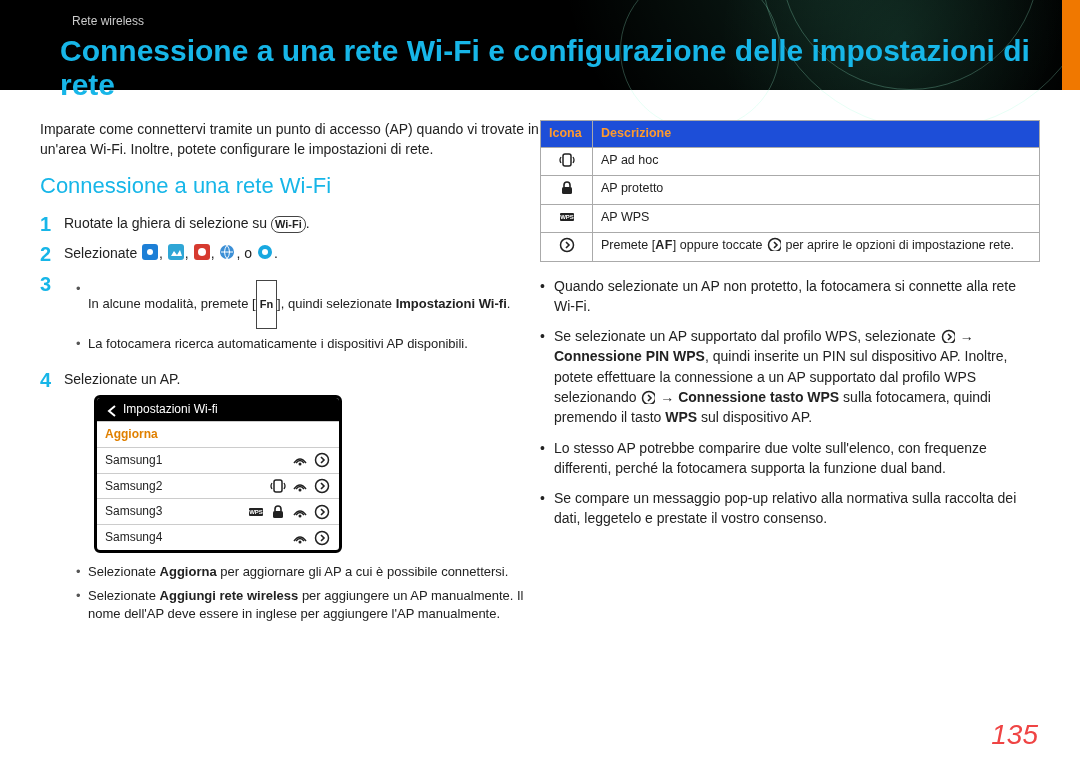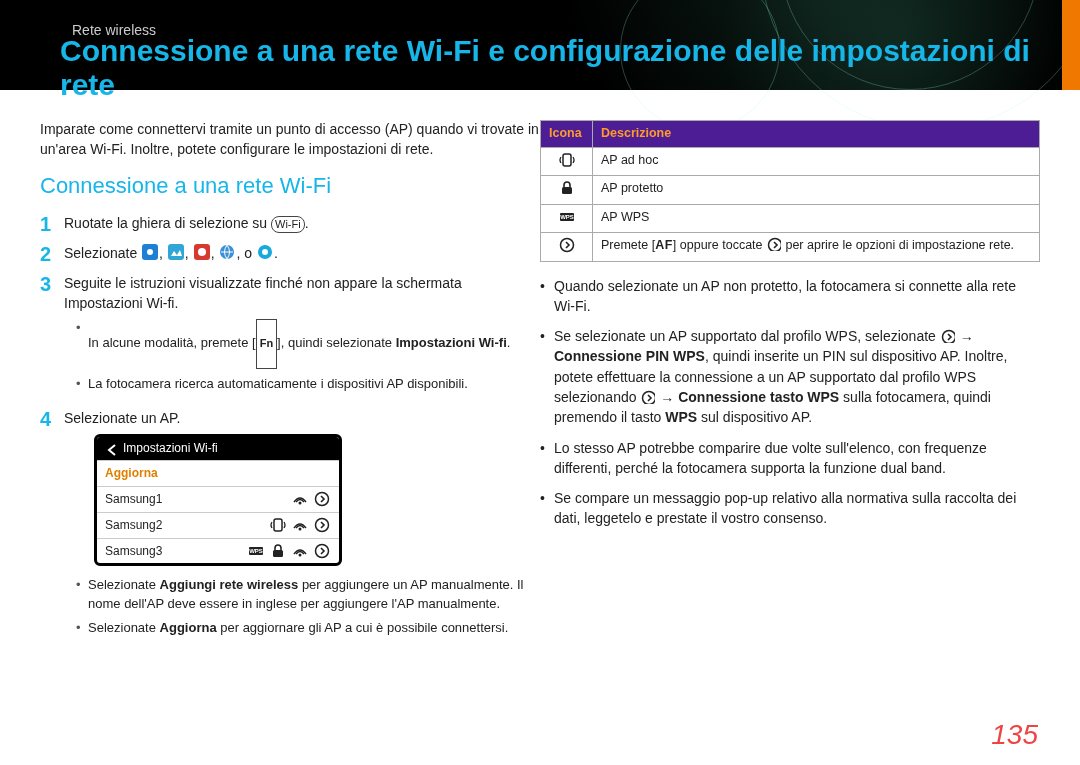--- a/index.html
+++ b/index.html
@@ -35,22 +35,22 @@
     position: absolute;
     border: 1px solid rgba(160,255,220,0.25);
     border-radius: 50%;
   }
   .r1 { width: 260px; height: 260px; top: -170px; right: 40px; }
   .r2 { width: 340px; height: 340px; top: -210px; right: -20px; }
   .r3 { width: 160px; height: 160px; top: -30px; right: 300px; }
 
   .breadcrumb {
     position: absolute;
-    top: 22px; left: 72px;
-    font-size: 14px;
+    top: 14px; left: 72px;
+    font-size: 12px;
     color: #ccc;
     text-align: right;
   }
   .page-title {
     position: absolute;
     top: 34px; left: 60px;
     font-size: 30px;
     font-weight: 700;
     color: #17b6e8;
     letter-spacing: 0px;
@@ -103,21 +103,21 @@
     margin: 0 1px;
   }
   .ico svg { display: block; }
 
   .chip-wifi {
     display: inline-block;
     border: 1px solid #444;
     border-radius: 8px;
     padding: 0 3px;
     font-size: 11px;
-    font-weight: 400;
+    font-weight: 700;
     vertical-align: baseline;
   }
   .chip-fn {
     display:inline-block;
     border:1px solid #444;
     padding:16px 3px;
     font-size:11px;
     font-weight:700;
     vertical-align:baseline;
   }
@@ -161,21 +161,21 @@
     font-size: 12.5px;
     margin-bottom: 14px;
   }
   table.icons th, table.icons td {
     border: 1px solid #aaa;
     padding: 4px 8px;
     text-align: left;
     vertical-align: top;
   }
   table.icons th {
-    background: #4c1d95;
+    background: #1d4ed8;
     color: #ff9a2e;
     font-weight: 600;
   }
   table.icons td.ic { width: 52px; text-align: center; }
 
   ul.bullets { list-style: none; padding-left: 0; }
   ul.bullets > li { position: relative; padding-left: 14px; margin-bottom: 10px; font-size: 14px; line-height: 1.45; }
   ul.bullets > li::before { content: "•"; position: absolute; left: 0; top: 0; }
 
   
@@ -282,21 +282,20 @@
                 <use href="#sq-globe"></use>
               </svg></span><span>, o </span>
           <span class="ico"><svg width="16" height="16">
                 <use href="#sq-cyan"></use>
               </svg></span>.
         </div>
       </li>
       <li>
         <span class="stepnum">3</span>
         <div class="stepbody">
-          <span>Seguite le istruzioni visualizzate finché non appare la schermata Impostazioni Wi-fi.</span>
           <ul class="sub">
             <li>
               <span>In alcune modalità, premete [</span><span class="chip-fn">Fn</span><span>], quindi selezionate </span><span class="b">Impostazioni Wi-fi</span>.
             </li>
             <li>La fotocamera ricerca automaticamente i dispositivi AP disponibili.</li>
           </ul>
         </div>
       </li>
       <li>
         <span class="stepnum">4</span>
@@ -369,28 +368,43 @@
                       <use href="#i-signal"></use>
                     </svg>
                   </span>
                 <span class="ico">
                     <svg width="16" height="16">
                       <use href="#i-arrow"></use>
                     </svg>
                   </span>
               </span>
             </div>
+            <div class="device-row">
+              <span>Samsung4</span>
+              <span class="icons">
+                <span class="ico">
+                    <svg width="16" height="14">
+                      <use href="#i-signal"></use>
+                    </svg>
+                  </span>
+                <span class="ico">
+                    <svg width="16" height="16">
+                      <use href="#i-arrow"></use>
+                    </svg>
+                  </span>
+              </span>
+            </div>
           </div>
 
           <ul class="sub">
             <li>
-              <span>Selezionate </span><span class="b">Aggiungi rete wireless</span><span> per aggiungere un AP manualmente. Il nome dell'AP deve essere in inglese per aggiungere l'AP manualmente.</span>
+              <span>Selezionate </span><span class="b">Aggiorna</span><span> per aggiornare gli AP a cui è possibile connettersi.</span>
             </li>
             <li>
-              <span>Selezionate </span><span class="b">Aggiorna</span><span> per aggiornare gli AP a cui è possibile connettersi.</span>
+              <span>Selezionate </span><span class="b">Aggiungi rete wireless</span><span> per aggiungere un AP manualmente. Il nome dell'AP deve essere in inglese per aggiungere l'AP manualmente.</span>
             </li>
           </ul>
         </div>
       </li>
     </ol>
   </div>
 
   <div class="col">
 
     <table class="icons">

